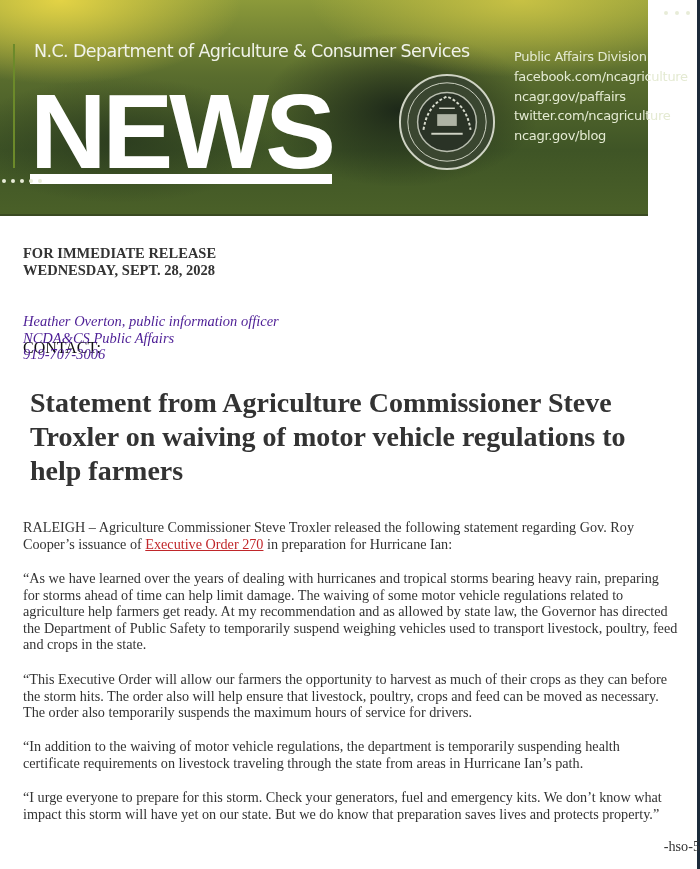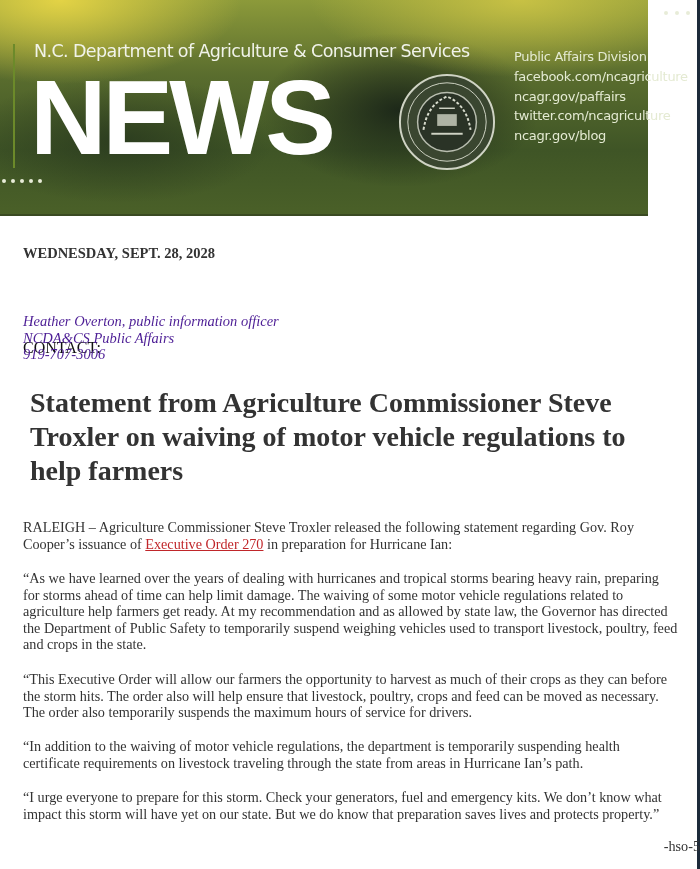--- a/index.html
+++ b/index.html
@@ -18,23 +18,23 @@
       linear-gradient(180deg, #8c9a3a 0%, #5a6d2e 35%, #3f5526 70%, #4a6028 100%);
     border-bottom: 2px solid #3a4a22;
   }
   .banner-edge { position: absolute; left: 697px; top: 0; width: 3px; height: 869px; background: #1d2a3a; }
   .vline { position: absolute; left: 13px; top: 44px; width: 2px; height: 124px; background: #6c8a2a; }
   .dept {
     position: absolute; left: 34px; top: 41px; color: #f1f3ea;
     font-family: "DejaVu Sans", sans-serif; font-size: 17.5px; letter-spacing: -0.6px;
   }
   .news {
-    position: absolute; left: 30px; top: 62px; color: #ffffff;
+    position: absolute; left: 30px; top: 76px; color: #ffffff;
     font-family: "Liberation Sans", sans-serif; font-weight: bold;
-    font-size: 106px; line-height: 110px; letter-spacing: -4px;
+    font-size: 106px; line-height: 110px; letter-spacing: -4px; text-decoration: underline;
   }
   .seal { position: absolute; left: 398px; top: 73px; width: 98px; height: 98px; }
   .dots-left { position: absolute; left: 2px; top: 179px; display: flex; gap: 5px; }
   .dots-left span, .dots-right span { width: 4px; height: 4px; border-radius: 50%; background: #e8ecd8; display: block; }
   .dots-right { position: absolute; left: 664px; top: 11px; display: flex; gap: 7px; }
   .contact-block {
     position: absolute; left: 514px; top: 47px; color: #e4ead2;
     font-family: "DejaVu Sans", sans-serif; font-size: 13px; line-height: 19.8px; letter-spacing: -0.3px;
   }
   .contact-block div { white-space: nowrap; }
@@ -86,20 +86,21 @@
     <div>Public Affairs Division</div>
     <div>facebook.com/ncagriculture</div>
     <div>ncagr.gov/paffairs</div>
     <div>twitter.com/ncagriculture</div>
     <div>ncagr.gov/blog</div>
   </div>
 </div>
 <div class="banner-edge"></div>
 
 <div class="release">
+  <div>FOR IMMEDIATE RELEASE</div>
   <div>WEDNESDAY, SEPT. 28, 2028</div>
 </div>
 
 <div class="contact-label">CONTACT:</div>
 <div class="contact-info">
   <div>Heather Overton, public information officer</div>
   <div>NCDA&amp;CS Public Affairs</div>
   <div>919-707-3006</div>
 </div>
 

